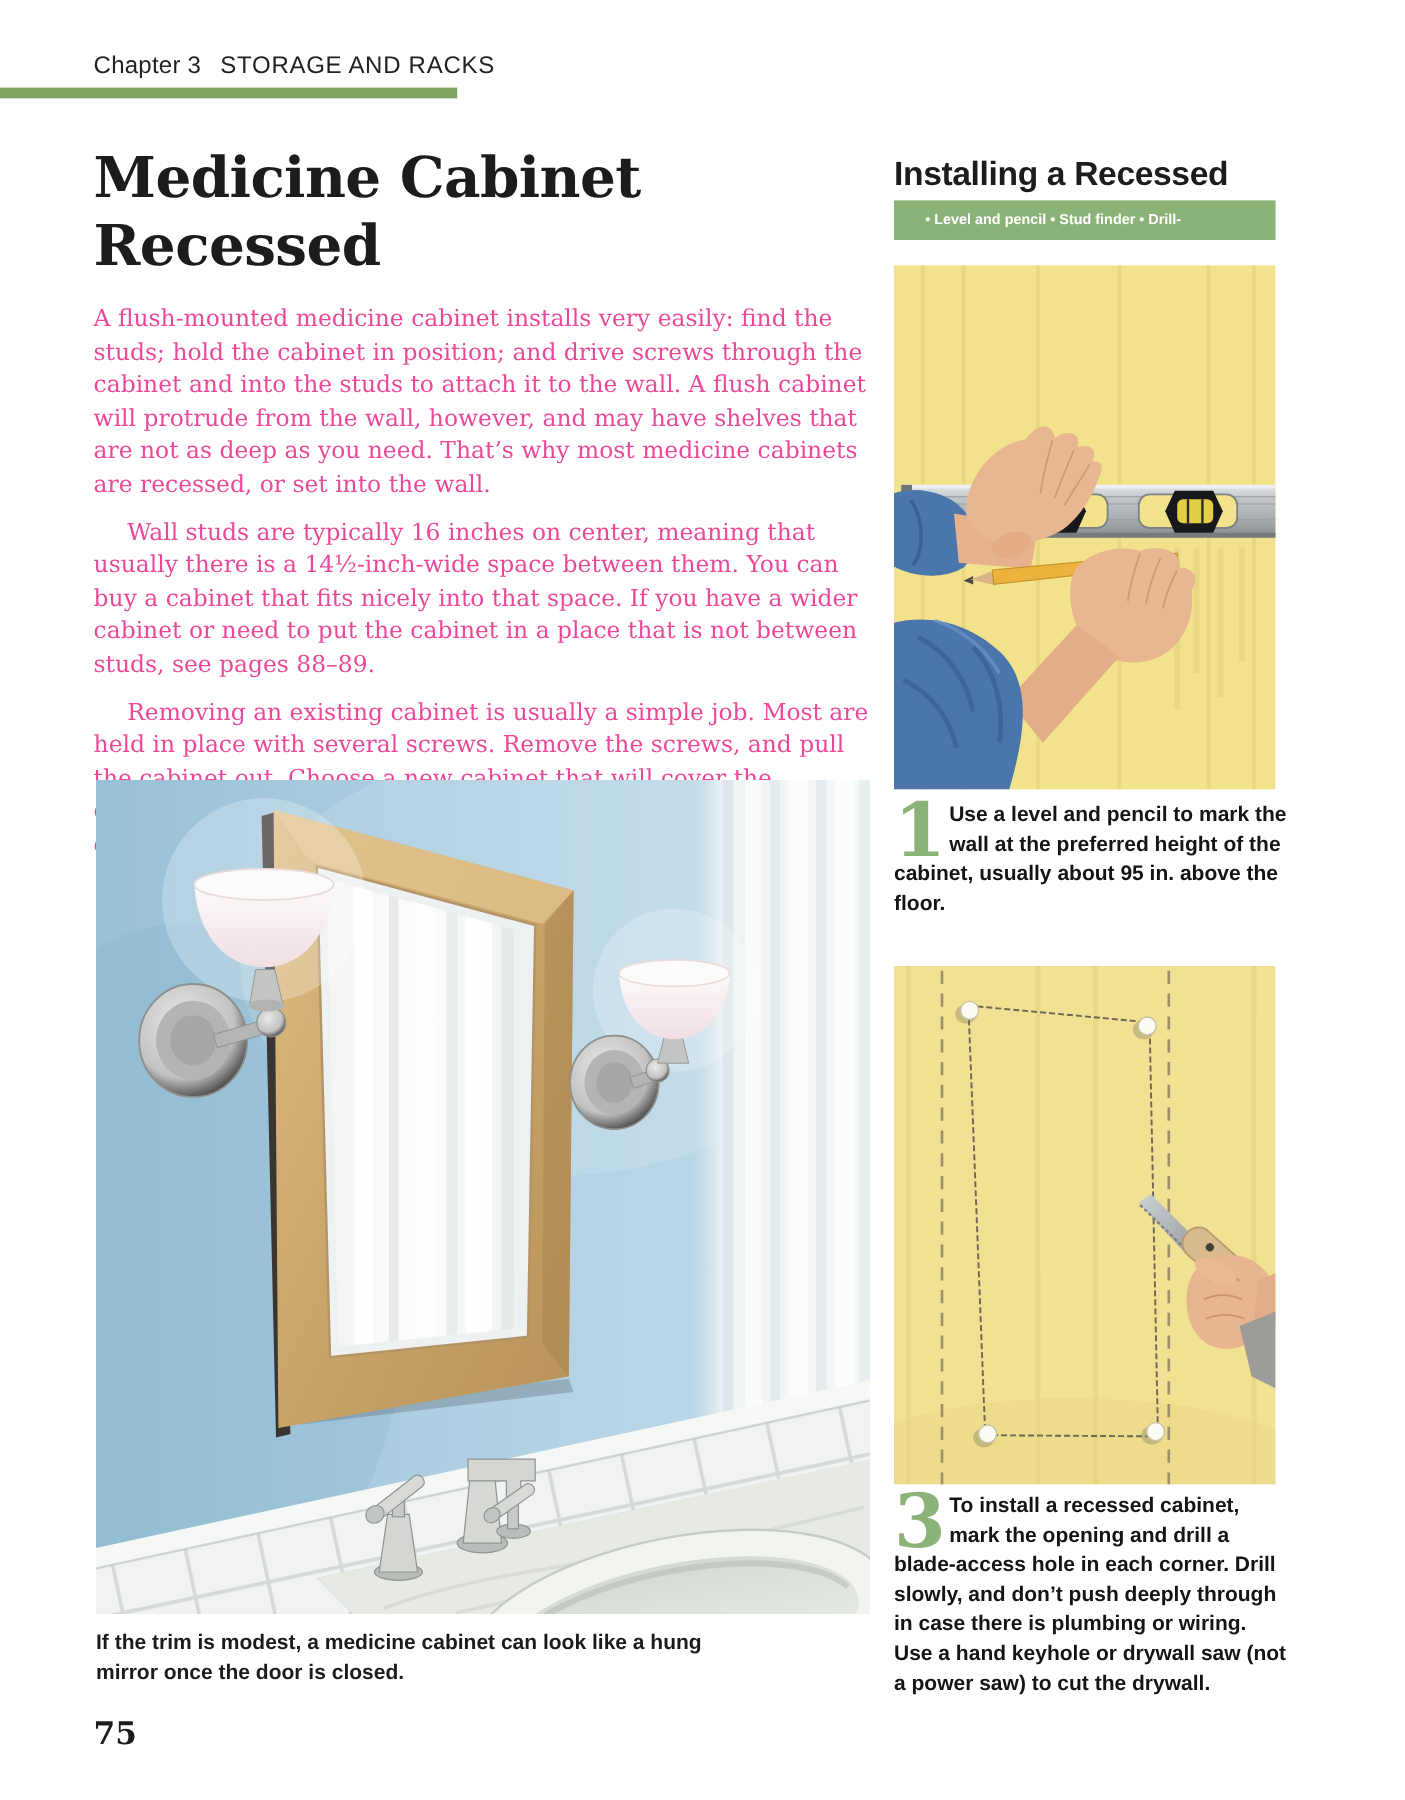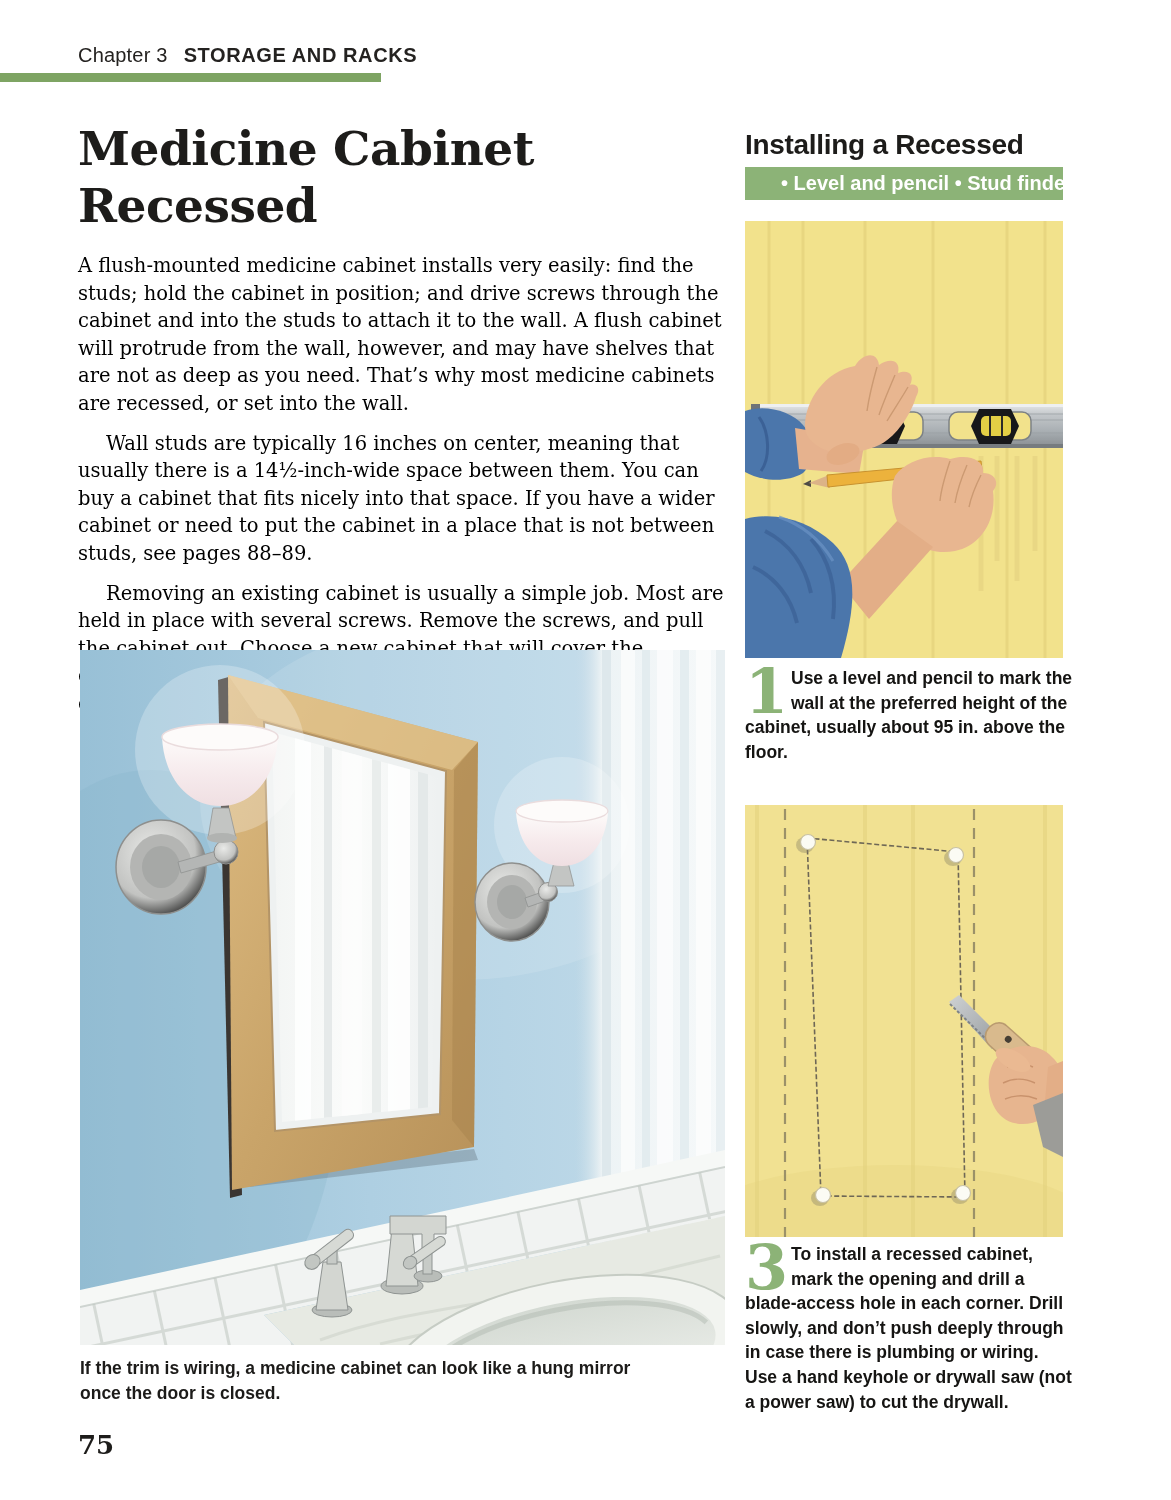--- a/index.html
+++ b/index.html
@@ -1,43 +1,43 @@
 <!DOCTYPE html>
 <html><head>
 <meta charset="utf-8">
 <style>
   html,body{margin:0;padding:0;background:#ffffff;}
   .page{position:relative;width:1171px;height:1500px;background:#ffffff;overflow:hidden;
         font-family:"Liberation Sans",sans-serif;}
   
   .chapter-row{position:absolute;left:78px;top:44px;font-size:20px;color:#242220;white-space:nowrap;}
   .chapter-label{font-weight:400;letter-spacing:.2px;margin-top:28px;}
-  .chapter-title{font-weight:700;margin-left:16px;letter-spacing:.6px;}
+  .chapter-title{font-weight:400;margin-left:16px;letter-spacing:.6px;}
   .green-rule{position:absolute;left:0;top:73px;width:381px;height:9px;background:#7ea463;}
   
   .article-title{position:absolute;left:78px;top:120px;margin:0;
       font-family:"DejaVu Serif",serif;font-weight:700;font-size:47px;line-height:57px;
       color:#1d1c1a;letter-spacing:-.5px;}
   .article-title span{display:block;}
   .body-text{position:absolute;left:78px;top:252px;width:656px;
-      font-family:"DejaVu Serif",serif;font-size:19.5px;line-height:27.6px;color:#000000;}
+      font-family:"DejaVu Serif",serif;font-size:19.5px;line-height:27.6px;color:#ec4899;}
   .body-text p{margin:0;}
   .body-text p.indent{text-indent:28px;margin-top:12px;}
   
   .photo-main{position:absolute;left:80px;top:650px;width:645px;height:695px;}
   .caption{position:absolute;left:80px;top:1356px;width:556px;
       font-weight:700;font-size:17.5px;line-height:24.5px;color:#1c1b19;}
   .page-number{position:absolute;left:78px;top:1430px;
       font-family:"DejaVu Serif",serif;font-weight:700;font-size:26px;color:#1d1c1a;}
   
   .sb-heading{position:absolute;left:745px;top:129px;margin:0;width:330px;
       font-family:Liberation Sans, sans-serif;font-weight:700;font-size:28px;line-height:32px;
       color:#1d1c1a;letter-spacing:-.3px;}
   .tools-bar{position:absolute;left:745px;top:167px;width:318px;height:33px;background:#8cb377;
-      color:#ffffff;font-weight:700;font-size:20px;line-height:33px;padding-left:36px;
+      color:#ffffff;font-weight:700;font-size:12px;line-height:33px;padding-left:26px;
       box-sizing:border-box;white-space:nowrap;}
   .photo-step1{position:absolute;left:745px;top:221px;width:318px;height:437px;}
   .photo-step3{position:absolute;left:745px;top:805px;width:318px;height:432px;}
   .step{position:absolute;left:745px;width:330px;font-weight:700;font-size:17.5px;
         line-height:24.6px;color:#151412;}
   .step-1{top:666px;}
   .step-3{top:1242px;}
   .step-num{float:left;width:46px;height:48px;
       font-family:"DejaVu Serif",serif;font-weight:700;font-size:62px;line-height:52px;
       color:#8cb377;}
@@ -197,21 +197,21 @@
       <ellipse cx="432" cy="252" rx="25" ry="27" fill="#b4b5b3"></ellipse>
       <ellipse cx="432" cy="252" rx="15" ry="17" fill="#a6a8a6"></ellipse>
       <path d="M445,248 L468,240 L471,249 L448,257 Z" fill="#b4b6b5" stroke="#8f9290" stroke-width="0.8"></path>
       <circle cx="468" cy="242" r="9.5" fill="url(#ba-nickel)" stroke="#8e8f8d"></circle>
       <polygon points="474,212 488,212 494,236 468,236" fill="#c3c5c3" stroke="#939694" stroke-width="0.8"></polygon>
       <path d="M436,162 C438,194 456,216 482,216 C508,216 526,194 528,162 C508,172 454,172 436,162 Z" fill="url(#ba-shade)"></path>
       <ellipse cx="482" cy="161" rx="46" ry="11" fill="#fdfbfa" stroke="#eadcdd" stroke-width="1.3"></ellipse>
     </g>
   </svg>
 
-  <div class="caption">If the trim is wiring, a medicine cabinet can look like a hung mirror once the door is closed.</div>
+  <div class="caption">If the trim is modest, a medicine cabinet can look like a hung mirror once the door is closed.</div>
 
   <div class="page-number">75</div>
 
   <h2 class="sb-heading">Installing a Recessed</h2>
   <div class="tools-bar">• Level and pencil • Stud finder • Drill-</div>
 
   <svg class="photo-step1" viewBox="0 0 318 437" preserveAspectRatio="none">
     <defs>
       <linearGradient id="lv-alu" x1="0" y1="0" x2="0" y2="1">
         <stop offset="0" stop-color="#e6e8e9"></stop>

